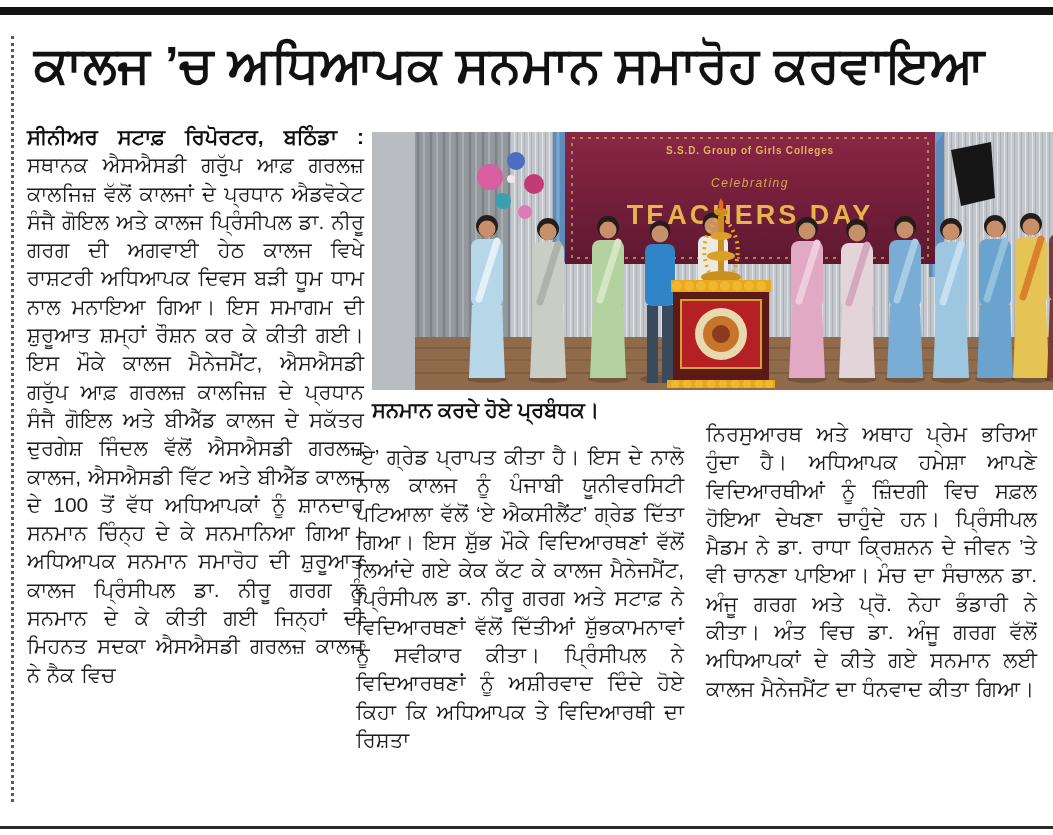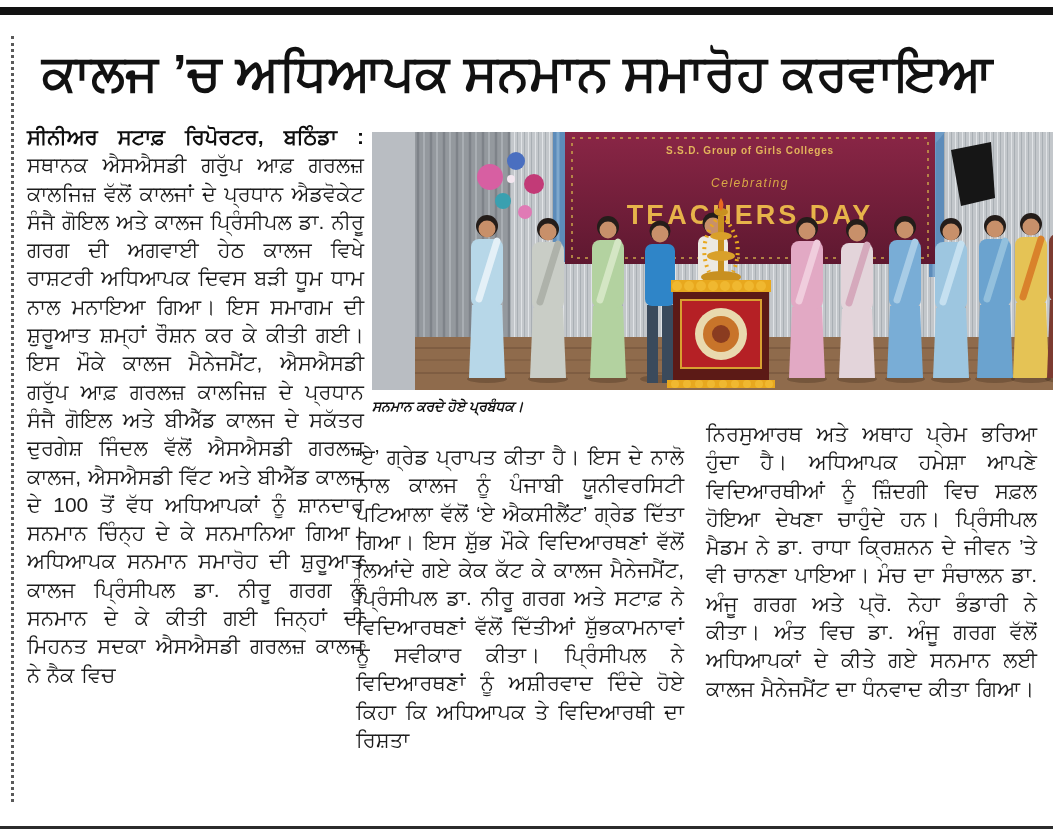--- a/index.html
+++ b/index.html
@@ -2,33 +2,33 @@
 <html><head>
 <meta charset="utf-8">
 <style>
   html,body{margin:0;padding:0;background:#e8e8e4;}
   .page{position:relative;width:1053px;height:835px;background:#ffffff;overflow:hidden;
         font-family:"Liberation Sans","DejaVu Sans",sans-serif;color:#161616;}
   .top-rule{position:absolute;left:0;top:7px;width:1053px;height:8px;background:#121212;}
   .bottom-rule{position:absolute;left:0;top:826px;width:1053px;height:3px;background:#2b2b2b;}
   .left-dotted{position:absolute;left:11px;top:36px;height:766px;width:0;
                border-left:3px dotted #5a5a5a;}
-  .headline{position:absolute;left:30px;top:30px;width:1005px;margin:12px;
+  .headline{position:absolute;left:30px;top:30px;width:1005px;margin:4px;
             font-size:50px;line-height:1.25;font-weight:700;color:#111;
             letter-spacing:0.5px;white-space:nowrap;}
   .col{position:absolute;font-size:21px;line-height:28.3px;text-align:justify;
        color:#1c1c1c;word-spacing:1px;}
   .col1{left:27px;top:123px;width:337px;height:707px;}
   .col2{left:356px;top:443px;width:328px;height:388px;}
   .col3{left:706px;top:420px;width:331px;height:388px;}
   .byline{font-weight:700;color:#0e0e0e;}
   .photo-frame{position:absolute;left:372px;top:132px;width:665px;height:258px;
                background:#b9bdc2;overflow:hidden;padding-left:43px;}
-  .caption{position:absolute;left:372px;top:398px;width:640px;font-size:14px;
-           font-weight:700;color:#111;font-style:italic;}
+  .caption{position:absolute;left:372px;top:398px;width:640px;font-size:21px;
+           font-weight:700;color:#111;}
   svg text{font-family:"Liberation Sans","DejaVu Sans",sans-serif;}
   .banner-small{fill:#e3b45b;font-size:10px;letter-spacing:.8px;font-weight:700;}
   .banner-script{fill:#d9a846;font-size:12px;font-style:italic;letter-spacing:1.5px;}
   .banner-big{fill:#e7b34a;font-size:27px;font-weight:700;letter-spacing:3px;}
 </style>
 </head>
 <body>
 
 <div class="page">
 

